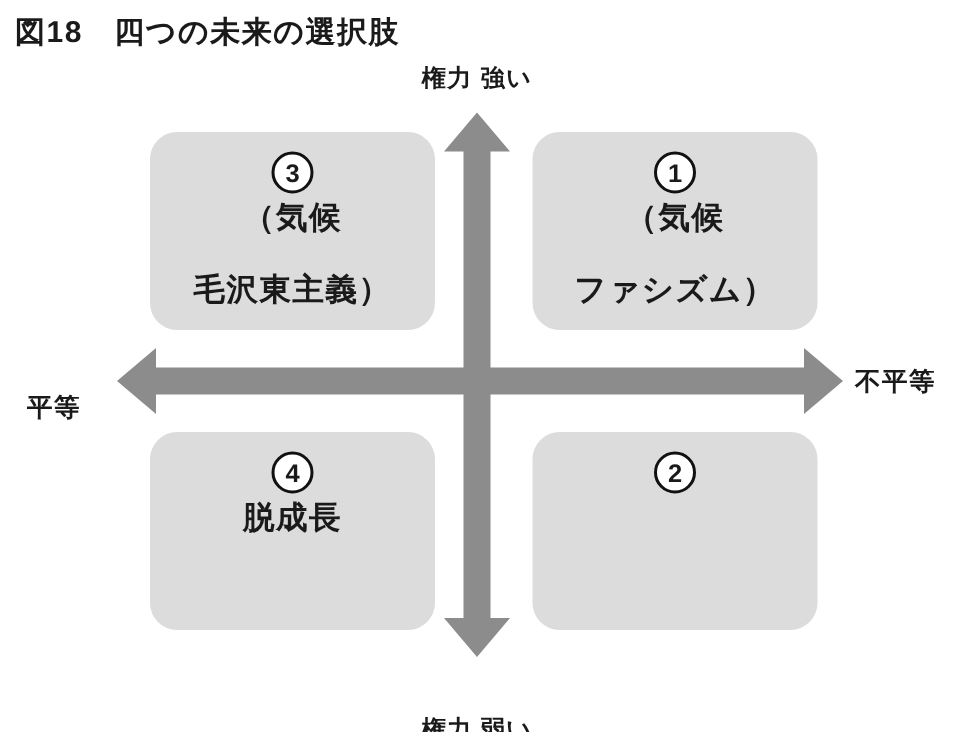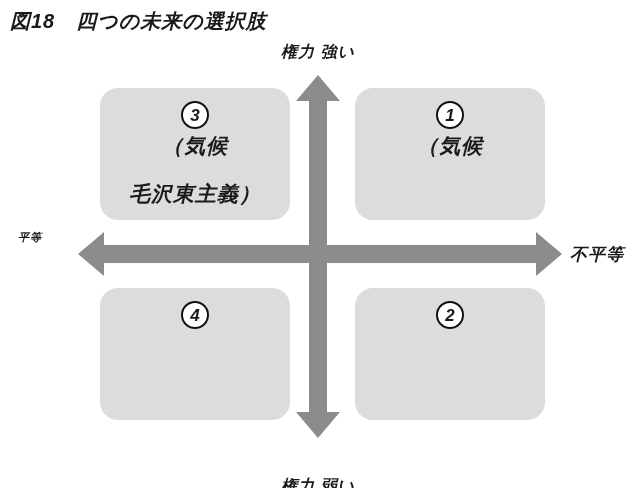--- a/index.html
+++ b/index.html
@@ -9,35 +9,35 @@
     --background: #ffffff;
   }
   * { margin: 0; padding: 0; box-sizing: border-box; }
   html, body {
     width: 640px; height: 488px;
     background: var(--background);
     font-family: "Liberation Sans", "DejaVu Sans", sans-serif;
     color: var(--text);
     overflow: hidden;
   }
-  .stage { position: relative; width: 640px; height: 356px; font-style: italic; }
+  .stage { position: relative; width: 640px; height: 356px; }
 
   .fig-title {
     position: absolute; left: 10px; top: 8px;
     font-size: 20px; font-weight: bold; letter-spacing: 1px;
   }
 
   .axis-label {
     position: absolute;
     font-size: 16px; font-weight: bold; letter-spacing: 1px;
     white-space: nowrap;
   }
   .axis-top    { left: 318px; top: 42px;  transform: translateX(-50%); }
   .axis-bottom { left: 318px; top: 444px; transform: translateX(-50%); margin-top: 32px; }
-  .axis-left   { left: 18px;  top: 230px; font-size: 11px; }
+  .axis-left   { left: 18px;  top: 260px; font-size: 17px; }
   .axis-right  { left: 570px; top: 243px; font-size: 17px; }
 
   svg.cross { position: absolute; left: 0; top: 0; width: 640px; height: 488px; }
   svg.cross rect, svg.cross polygon { fill: var(--arrow); }
 
   .quad {
     position: absolute;
     width: 190px; height: 132px;
     background: var(--box-fill);
     border-radius: 18px;
@@ -87,34 +87,36 @@
 
   <div class="axis-label axis-top">権力 強い</div>
   <div class="axis-label axis-bottom">権力 弱い</div>
   <div class="axis-label axis-left">平等</div>
   <div class="axis-label axis-right">不平等</div>
 
   <div class="quad quad-tr">
     <div class="qnum">1</div>
     <div class="qlabel">
       <div>（気候</div>
+      <div>ファシズム）</div>
     </div>
   </div>
 
   <div class="quad quad-br">
     <div class="qnum">2</div>
   </div>
 
   <div class="quad quad-tl">
     <div class="qnum">3</div>
     <div class="qlabel">
       <div>（気候</div>
       <div>毛沢東主義）</div>
     </div>
   </div>
 
   <div class="quad quad-bl">
     <div class="qnum">4</div>
     <div class="qlabel">
+      <div>脱成長</div>
     </div>
   </div>
 
 </div>
 
 </body></html>

